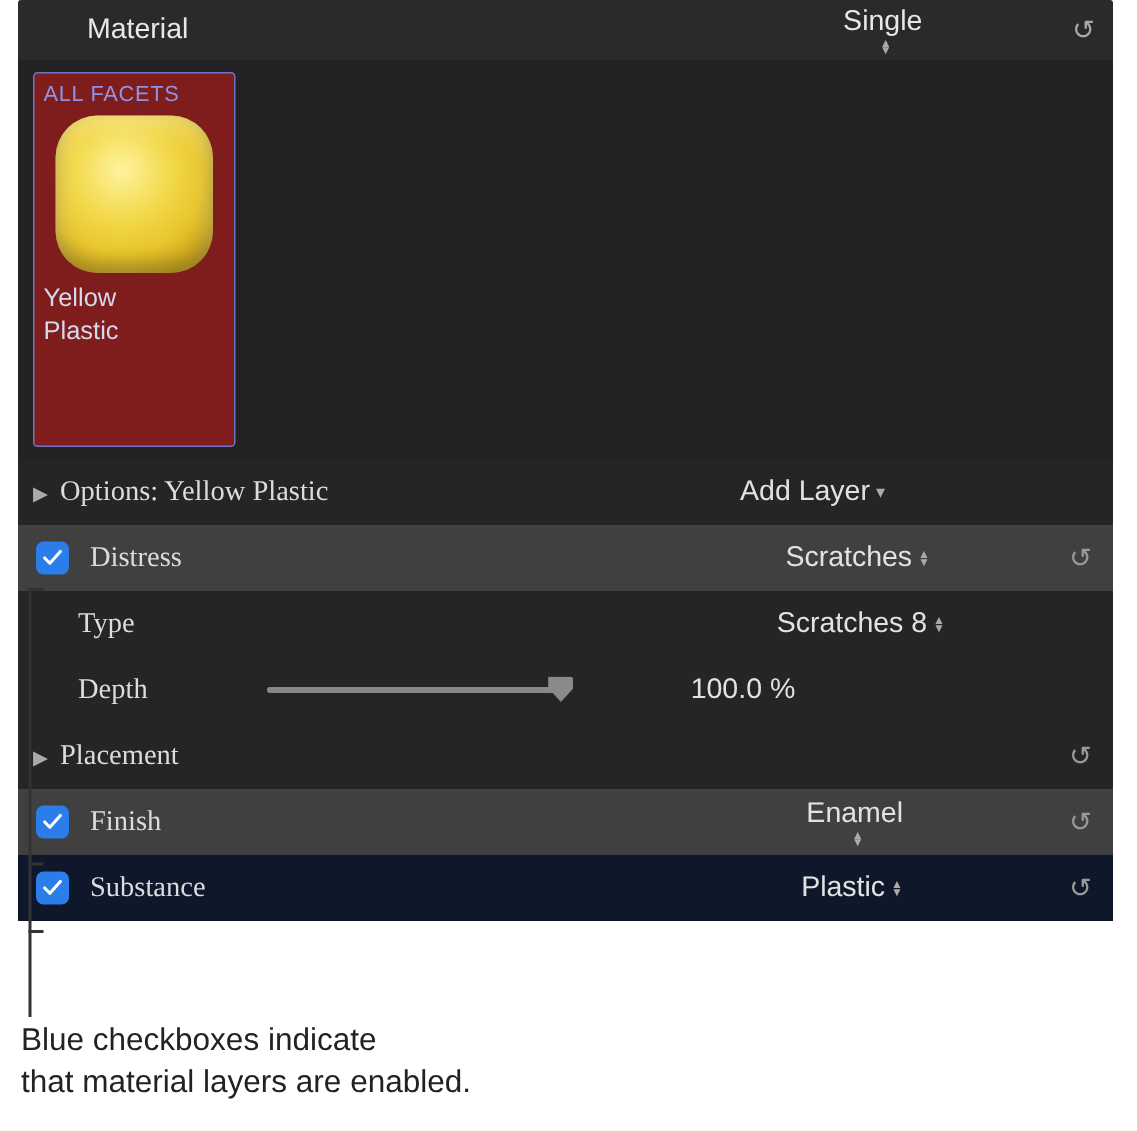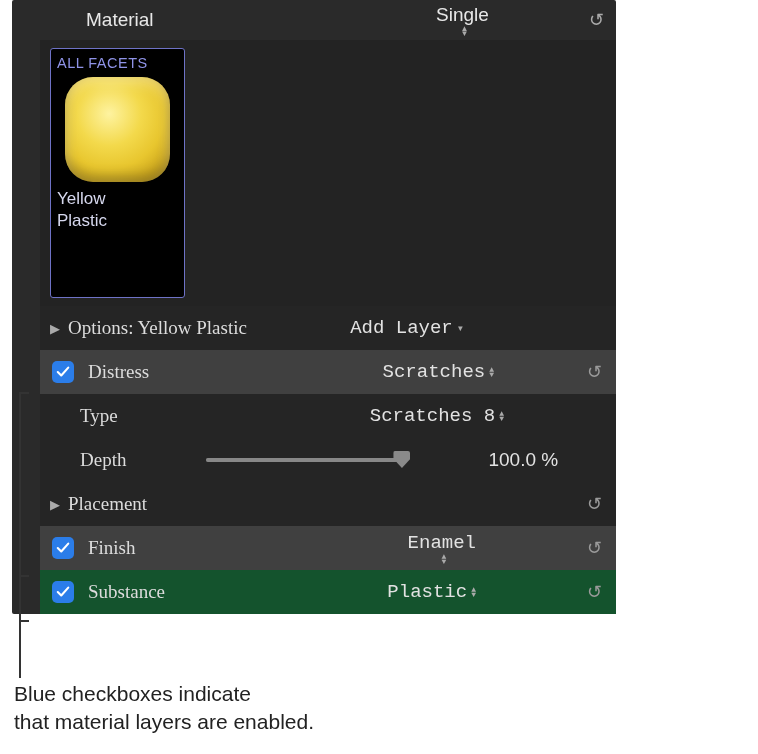--- a/index.html
+++ b/index.html
@@ -5,25 +5,24 @@
   * { box-sizing: border-box; margin: 0; padding: 0; }
   body {
     font-family: -apple-system, "Helvetica Neue", Arial, sans-serif;
     background: #fff;
     width: 758px;
     height: 754px;
     position: relative;
   }
   .panel {
     background: #2a2a2a;
-    width: 604px;
+    width: 730px;
     margin-left: 12px;
     color: #ccc;
     border-radius: 2px;
-    padding-left: 28px;
   }
   .header-row {
     display: flex;
     align-items: center;
     height: 40px;
     padding: 0 12px;
   }
   .header-title {
     flex: 1;
     color: #e8e8e8;
@@ -54,21 +53,21 @@
     margin-left: auto;
   }
   .preview-area {
     background: #232323;
     padding: 8px 8px 8px 10px;
     display: flex;
   }
   .preview-card {
     width: 135px;
     height: 250px;
-    background: #000000;
+    background: #7f1d1d;
     border: 1.5px solid #6e72c6;
     border-radius: 3px;
     padding: 6px;
     display: flex;
     flex-direction: column;
     cursor: pointer;
   }
   .preview-facet {
     color: #8f93e7;
     font-size: 14.5px;
@@ -121,21 +120,20 @@
   .checkbox svg { width: 14px; height: 14px; }
   .row-label { color: #dcdcdc; flex-shrink: 0; font-family: Liberation Serif, serif; }
   .row-label-indent { padding-left: 30px; }
   .spacer { flex: 1; }
   .dropdown {
     color: #e2e2e2;
     display: flex;
     align-items: center;
     cursor: pointer;
     margin-right: 110px;
-    font-family: Liberation Mono, monospace;
   }
   .reset-r { position: absolute; right: 14px; color: #9a9a9a; font-size: 18px; cursor: pointer; }
   .slider-wrap {
     flex: 1;
     display: flex;
     align-items: center;
     padding-left: 80px;
     gap: 47px;
   }
   .slider-track {
@@ -285,21 +283,21 @@
     <span class="dropdown" style="margin-right:128px;flex-direction:column;">
       <span>Enamel</span>
       <span class="updown-arrows">
           <span>▲</span>
           <span>▼</span>
         </span>
     </span>
     <span class="reset-r">↺</span>
   </div>
 
-  <div class="row row-alt" style="background:#14532d;">
+  <div class="row row-alt" style="background:#0f172a;">
     <span class="checkbox">
       <svg viewBox="0 0 16 16">
           <path d="M2 8 L6 12 L14 3" stroke="#fff" stroke-width="2.4" fill="none" stroke-linecap="round" stroke-linejoin="round"></path>
         </svg>
     </span>
     <span class="row-label">Substance</span>
     <span class="spacer"></span>
     <span class="dropdown" style="margin-right:128px;">
       <span>Plastic</span>
       <span class="updown-arrows">

